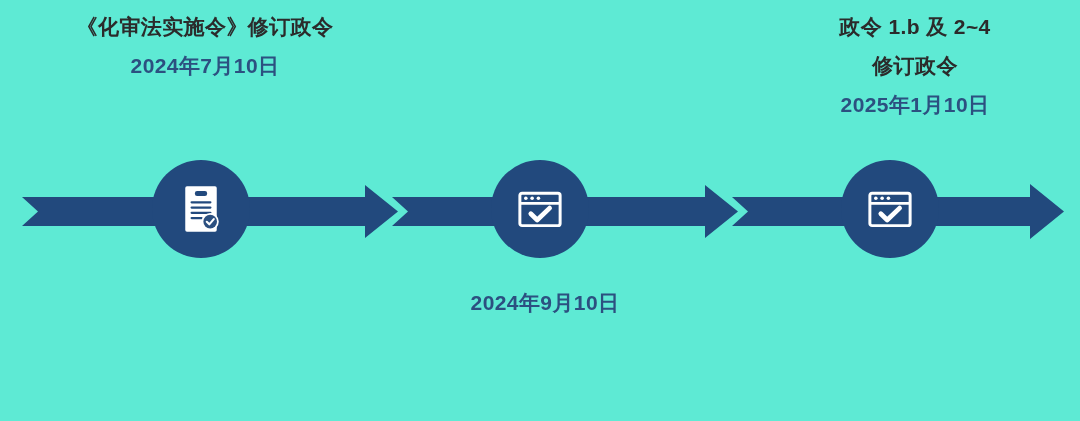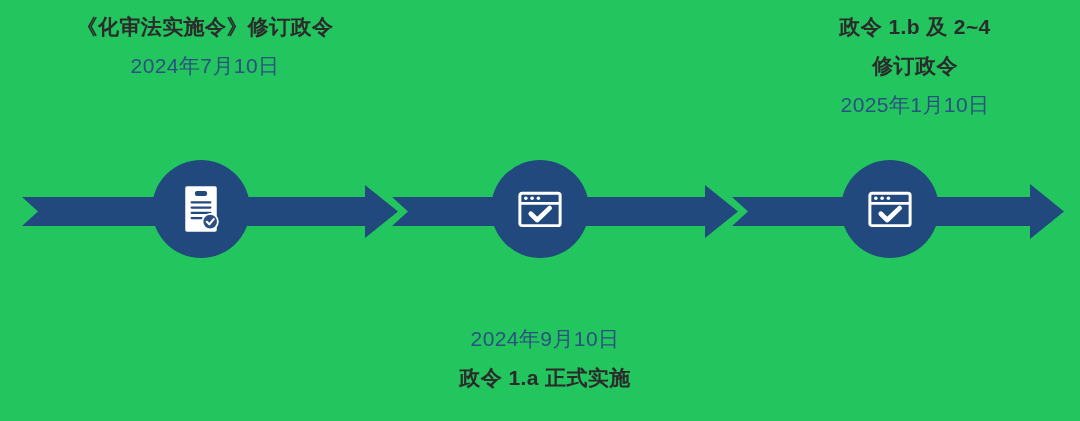--- a/index.html
+++ b/index.html
@@ -8,21 +8,21 @@
     background: #ffffff;
   }
   body {
     font-family: "Liberation Sans", "DejaVu Sans", sans-serif;
   }
 
   #canvas {
     position: relative;
     width: 1080px;
     height: 421px;
-    background: #22c55e;
+    background: #5eead4;
     overflow: hidden;
   }
 
   
   #timeline-track {
     position: absolute;
     left: 0;
     top: 0;
     width: 1080px;
     height: 421px;
@@ -59,39 +59,38 @@
   }
   .label-title {
     color: #2b2b2b;
     font-size: 21px;
     font-weight: bold;
     letter-spacing: 0.4px;
   }
   .label-date {
     color: #2c5080;
     font-size: 21px;
-    font-weight: normal;
+    font-weight: bold;
     letter-spacing: 0.4px;
   }
 
   #label-above-1 {
     left: 0px;
     top: 12px;
     width: 410px;
   }
   #label-above-3 {
     left: 725px;
     top: 12px;
     width: 380px;
   }
   #label-below-2 {
     left: 380px;
     top: 288px;
     width: 330px;
-    margin-top: 36px;
   }
 
   .label-line { display: block; }
   .label-line + .label-line { margin-top: 9px; }
 </style>
 </head>
 <body>
 
 <div id="canvas">
 
@@ -158,16 +157,15 @@
   </div>
 
   <div id="label-above-3" class="label-block">
     <span class="label-line label-title">政令 1.b 及 2~4</span>
     <span class="label-line label-title">修订政令</span>
     <span class="label-line label-date">2025年1月10日</span>
   </div>
 
   <div id="label-below-2" class="label-block">
     <span class="label-line label-date">2024年9月10日</span>
-    <span class="label-line label-title">政令 1.a 正式实施</span>
   </div>
 
 </div>
 
 </body></html>

